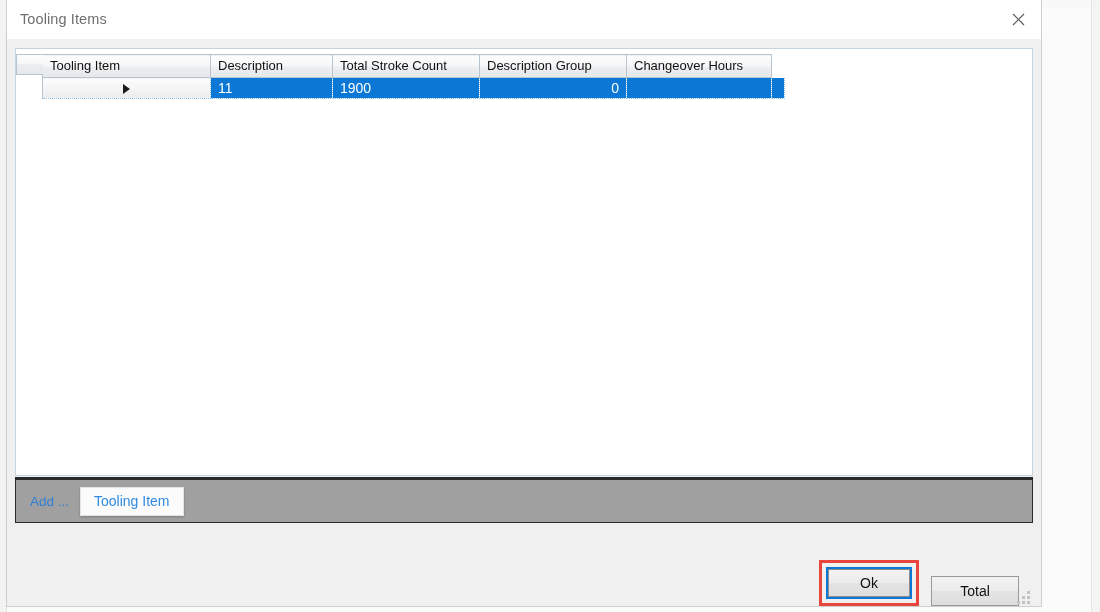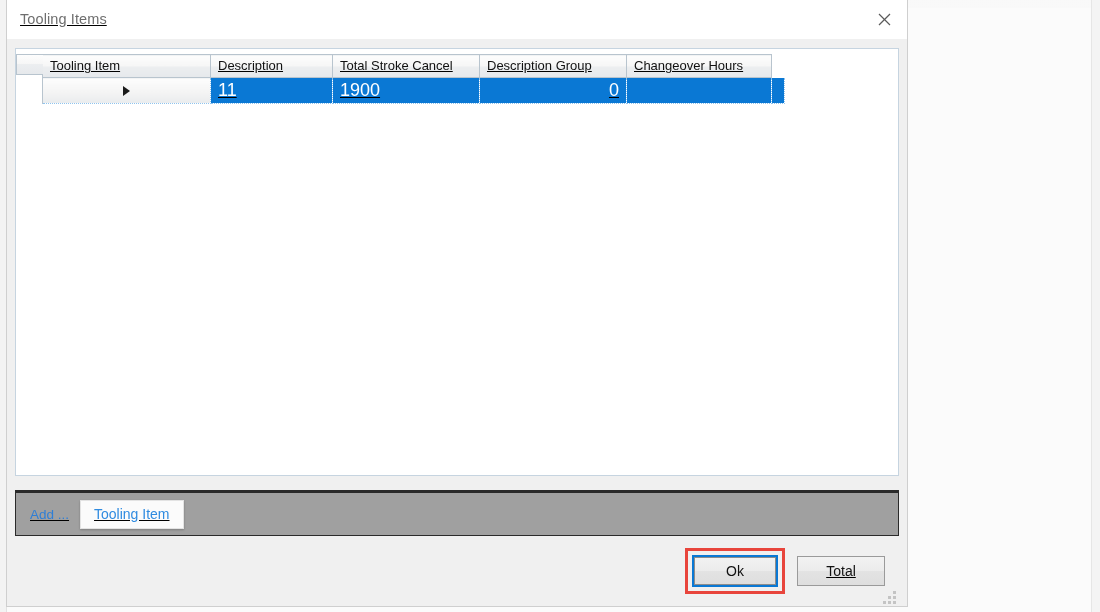--- a/index.html
+++ b/index.html
@@ -53,29 +53,28 @@
     width: 8px;
     background: #f4f4f4;
     border-left: 1px solid #e6e6e6;
   }
 
   
   #dialog-window {
     position: absolute;
     left: 6px;
     top: 0;
-    width: 902px;
+    width: 1036px;
     height: 607px;
     background: #c4b5fd;
     border: 1px solid #cfcfcf;
     border-top: none;
     box-sizing: border-box;
     display: flex;
     flex-direction: column;
-    text-decoration: underline;
   }
 
   
   #title-bar {
     height: 38px;
     background: #ffffff;
     display: flex;
     align-items: center;
     flex: 0 0 auto;
     border-bottom: 1px solid #ffffff;
@@ -149,21 +148,21 @@
   table.data-grid td {
     background: #0a78d4;
     color: #ffffff;
     height: 21px;
     box-sizing: border-box;
     padding: 2px 5px 2px 7px;
     border-right: 1px dotted #8fc4ee;
     border-bottom: 1px dotted #8fc4ee;
     white-space: nowrap;
     overflow: hidden;
-    font-size: 18px;
+    font-size: 14px;
   }
   table.data-grid td.num { text-align: right; padding-right: 7px; }
 
   
   td.row-header {
     background: linear-gradient(to bottom, #fdfdfd 0%, #f4f4f4 55%, #e9ebed 100%) !important;
     border: 1px solid #b8c4ce;
     border-top: none;
     width: 26px;
     padding: 0 !important;
@@ -187,21 +186,21 @@
     width: 27px;
     height: 21px;
     background: linear-gradient(to bottom, #fdfdfd 0%, #f6f6f6 48%, #eceef0 50%, #e6e9ec 100%);
     border: 1px solid #b8c4ce;
     border-right: none;
     box-sizing: border-box;
   }
 
   
   #command-bar {
-    margin-top: 14px;
+    margin-top: 1px;
     height: 46px;
     flex: 0 0 auto;
     background: #a0a0a0;
     border: 1px solid #2a2a2a;
     border-top-width: 3px;
     box-sizing: border-box;
     display: flex;
     align-items: center;
     padding-left: 14px;
     gap: 11px;
@@ -223,21 +222,21 @@
     white-space: nowrap;
     box-shadow: 0 1px 2px rgba(0,0,0,.22);
     font-family: "Liberation Sans", sans-serif;
   }
 
   
   #dialog-footer {
     flex: 1 1 auto;
     background: #f0f0f0;
     display: flex;
-    align-items: center;
+    align-items: flex-end;
     justify-content: flex-end;
     padding-right: 14px;
     gap: 12px;
     position: relative;
     min-height: 0;
   }
 
   .dlg-btn {
     width: 88px;
     height: 30px;
@@ -307,21 +306,21 @@
 
   <div id="dialog-body">
 
     <div id="grid-panel">
       <div id="grid-corner"></div>
       <table class="data-grid">
         <thead>
           <tr>
             <th class="first-col" style="width:168px">Tooling Item</th>
             <th style="width:122px">Description</th>
-            <th style="width:147px">Total Stroke Cancel</th>
+            <th style="width:147px">Total Stroke Count</th>
             <th style="width:147px">Description Group</th>
             <th style="width:145px">Changeover Hours</th>
           </tr>
         </thead>
         <tbody>
           <tr>
             <td class="row-header">
               <span class="row-arrow"></span>
             </td>
             <td>11</td>

